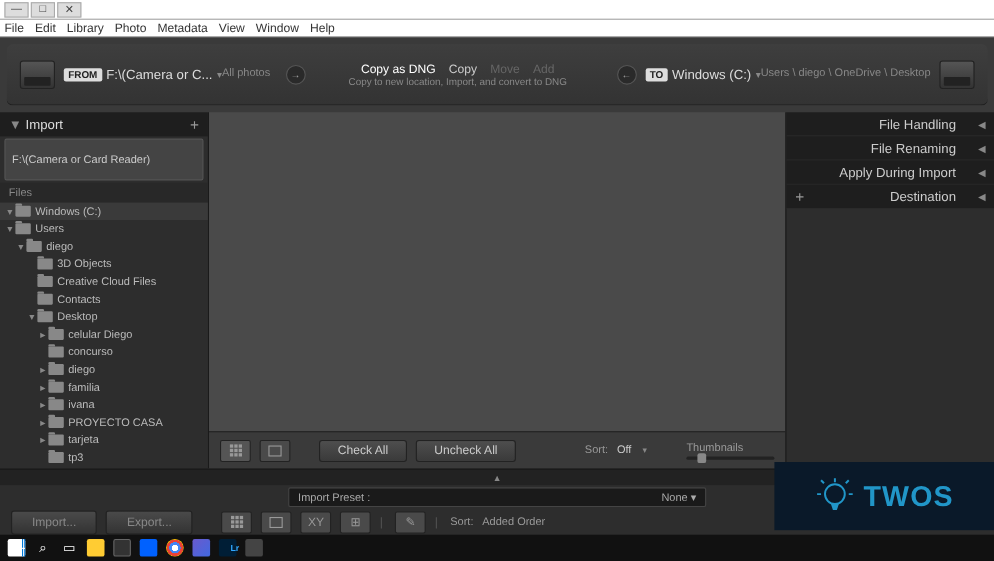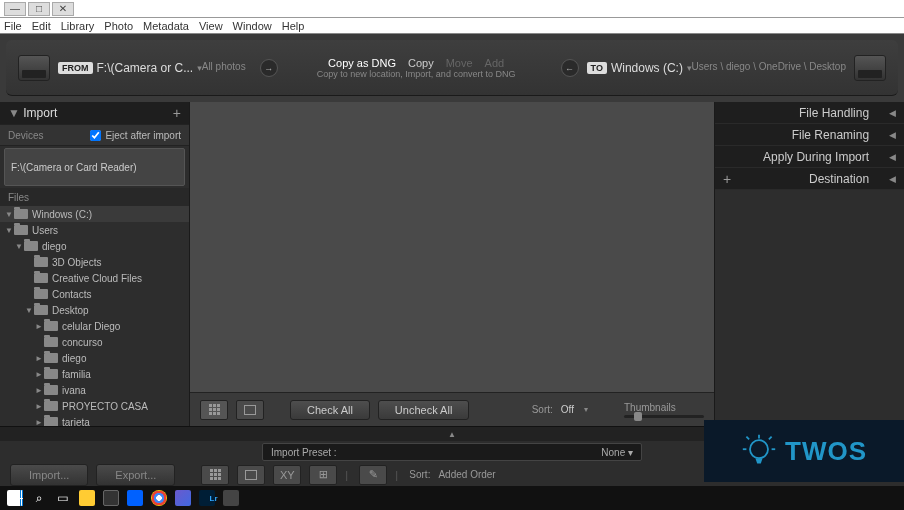--- a/index.html
+++ b/index.html
@@ -155,27 +155,20 @@
       </div>
       <div class="drive-icon"></div>
     </div>
   </div>
 
   <div class="main">
     <div class="left-panel">
       <div class="panel-header">
         <span><span class="tri">▼</span> <span>Import</span></span>
         <span class="plus">+</span>
-      </div>
-      <div class="devices-row">
-        <span>Devices</span>
-        <label class="eject-check">
-          <input type="checkbox" checked="" style="">
-          <span>Eject after import</span>
-        </label>
       </div>
       <div class="device-item">
         <span>F:\(Camera or Card Reader)</span>
       </div>
       <div class="files-label">Files</div>
       <div class="tree" id="tree">
           <div class="tree-item pad0 root">
             <span class="arrow">▼</span>
             <span class="fold"></span>
             <span>Windows (C:)</span>

